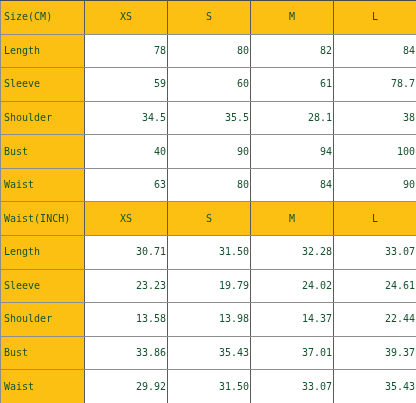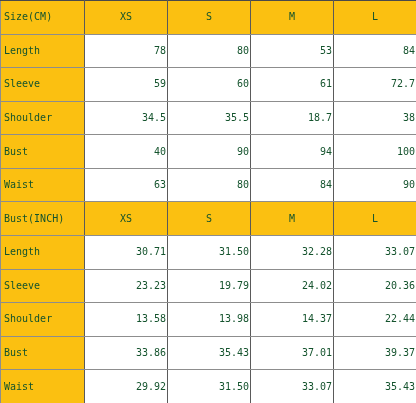--- a/index.html
+++ b/index.html
@@ -82,78 +82,78 @@
       <td class="hdr-size">XS</td>
       <td class="hdr-size">S</td>
       <td class="hdr-size">M</td>
       <td class="hdr-size">L</td>
     </tr>
 
     <tr>
       <td class="row-label">Length</td>
       <td class="data">78</td>
       <td class="data">80</td>
-      <td class="data">53</td>
+      <td class="data">82</td>
       <td class="data">84</td>
     </tr>
 
     <tr>
       <td class="row-label">Sleeve</td>
       <td class="data">59</td>
       <td class="data">60</td>
       <td class="data">61</td>
-      <td class="data">72.7</td>
+      <td class="data">78.7</td>
     </tr>
 
     <tr>
       <td class="row-label">Shoulder</td>
       <td class="data">34.5</td>
       <td class="data">35.5</td>
-      <td class="data">18.7</td>
+      <td class="data">28.1</td>
       <td class="data">38</td>
     </tr>
 
     <tr>
       <td class="row-label">Bust</td>
       <td class="data">40</td>
       <td class="data">90</td>
       <td class="data">94</td>
       <td class="data">100</td>
     </tr>
 
     <tr>
       <td class="row-label">Waist</td>
       <td class="data">63</td>
       <td class="data">80</td>
       <td class="data">84</td>
       <td class="data">90</td>
     </tr>
 
     <tr>
-      <td class="hdr-label">Bust(INCH)</td>
+      <td class="hdr-label">Waist(INCH)</td>
       <td class="hdr-size">XS</td>
       <td class="hdr-size">S</td>
       <td class="hdr-size">M</td>
       <td class="hdr-size">L</td>
     </tr>
 
     <tr>
       <td class="row-label">Length</td>
       <td class="data">30.71</td>
       <td class="data">31.50</td>
       <td class="data">32.28</td>
       <td class="data">33.07</td>
     </tr>
 
     <tr>
       <td class="row-label">Sleeve</td>
       <td class="data">23.23</td>
       <td class="data">19.79</td>
       <td class="data">24.02</td>
-      <td class="data">20.36</td>
+      <td class="data">24.61</td>
     </tr>
 
     <tr>
       <td class="row-label">Shoulder</td>
       <td class="data">13.58</td>
       <td class="data">13.98</td>
       <td class="data">14.37</td>
       <td class="data">22.44</td>
     </tr>
 

